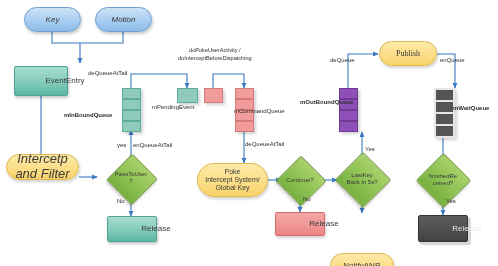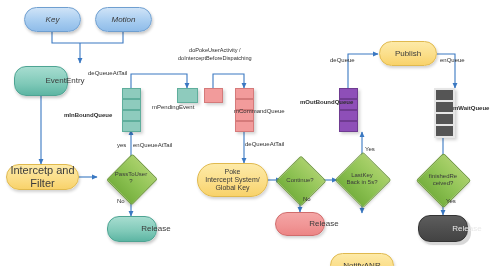--- a/index.html
+++ b/index.html
@@ -11,21 +11,21 @@
     overflow:hidden;
     position:relative;
   }
   #canvas{position:absolute;left:0;top:0;width:498px;height:266px;}
   .node{position:absolute;box-sizing:border-box;display:flex;align-items:center;justify-content:center;text-align:center;color:#3b3b3b;line-height:1.15;z-index:3;}
   .lbl{position:absolute;z-index:4;color:#2e2e2e;white-space:nowrap;}
   .lbl.bold{font-weight:bold;}
 
   
   .pill{border-radius:999px;}
-  .rect{border-radius:12px;padding-left:48px;}
+  .rect{border-radius:2px;padding-left:48px;}
 
   .key-node{
     background:linear-gradient(to bottom,#cfe3f7 0%,#a8cdf0 55%,#8fbce9 100%);
     border:1px solid #6f9fd0;
     box-shadow:1px 2px 3px rgba(0,0,0,.22);
     font-style:italic;
   }
   .teal-node{
     background:linear-gradient(to bottom,#a7ddd0 0%,#7fc9b8 60%,#5db5a3 100%);
     border:1px solid #4ea furthest;
@@ -123,33 +123,33 @@
     <path d="M443,197 L443,215"></path>
   </g>
 </svg>
 
 <div class="node key-node pill" style="left:24px;top:7px;width:57px;height:25px;font-size:8px;">Key</div>
 
 <div class="node key-node pill" style="left:95px;top:7px;width:57px;height:25px;font-size:8px;text-align:right;">Motion</div>
 
 <div class="node teal-node rect" style="left:14px;top:66px;width:54px;height:30px;font-size:8px;">EventEntry</div>
 
-<div class="node yellow-node pill" style="left:6px;top:164px;width:73px;height:26px;font-size:11px;">Intercetp and Filter</div>
+<div class="node yellow-node pill" style="left:6px;top:154px;width:73px;height:26px;font-size:13px;font-style:italic;">Intercetp and Filter</div>
 
 <div class="node teal-node rect" style="left:107px;top:216px;width:50px;height:26px;font-size:8px;">Release</div>
 
 <div class="node yellow-node pill" style="left:197px;top:163px;width:71px;height:34px;font-size:7px;white-space:pre-line;">Poke
 Intercept System/
 Global Key</div>
 
 <div class="node red-node rect" style="left:275px;top:212px;width:50px;height:24px;font-size:8px;">Release</div>
 
 <div class="node yellow-node pill" style="left:330px;top:213px;width:64px;height:25px;font-size:8px;margin-top:40px;">NotifyANR</div>
 
-<div class="node yellow-node pill" style="left:379px;top:41px;width:58px;height:25px;font-size:8px;">Publish</div>
+<div class="node yellow-node pill" style="left:379px;top:41px;width:58px;height:25px;font-size:8px;font-family:Liberation Serif, serif;">Publish</div>
 
 <div class="node dark-node rect" style="left:418px;top:215px;width:50px;height:27px;font-size:8px;">Release</div>
 
 <div class="diamond" style="left:99px;top:161px;width:64px;height:34px;">
   <div class="dshape" style="left:15px;top:-0.5px;width:34px;height:35px;"></div>
   <div class="dtext" style="font-size:6px;white-space:pre-line;">PassToUser
 ?</div>
 </div>
 
 <div class="diamond" style="left:277px;top:163px;width:46px;height:34px;">

